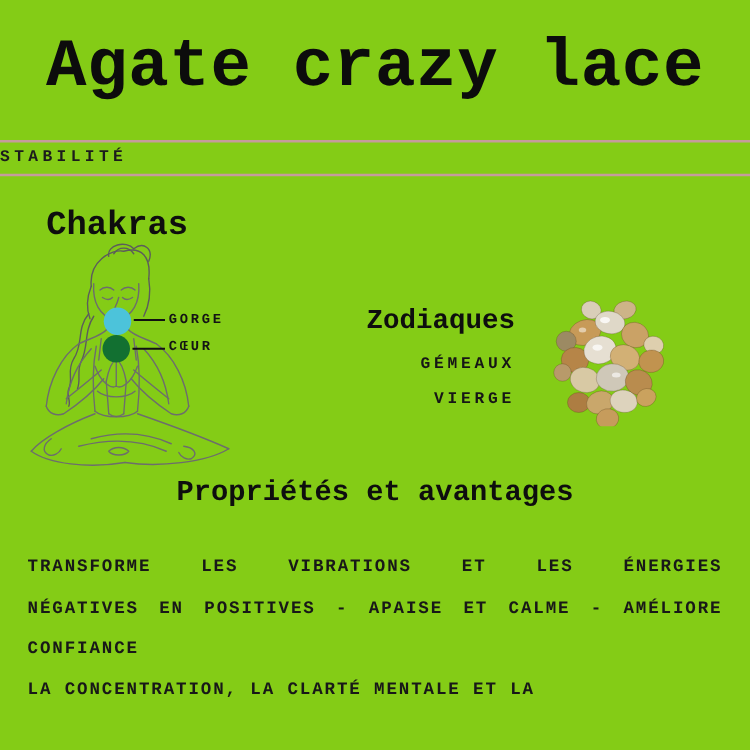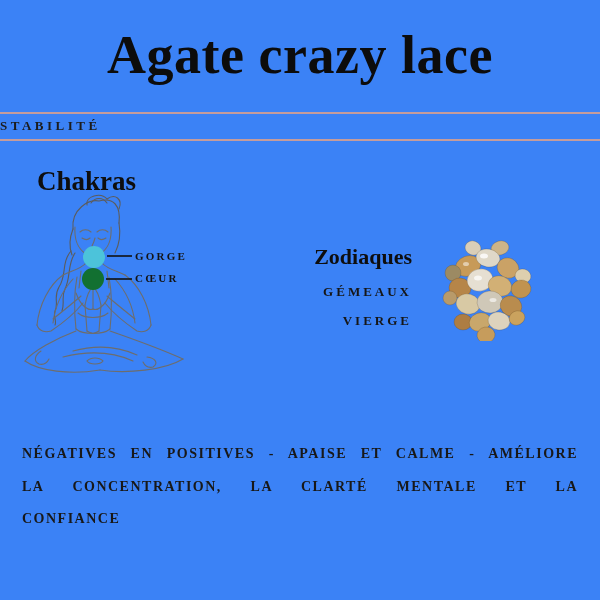--- a/index.html
+++ b/index.html
@@ -1,18 +1,18 @@
 <!DOCTYPE html>
 <html><head>
 <meta charset="utf-8">
 <style>
   html,body{margin:0;padding:0;background:#ffffff;}
   #canvas{
-    position:relative;width:600px;height:600px;background:#3b82f6;overflow:hidden;
-    font-family:Liberation Serif, serif;color:#111;
+    position:relative;width:600px;height:600px;background:#84cc16;overflow:hidden;
+    font-family:Liberation Mono, monospace;color:#111;
   }
   .abs{position:absolute;}
 
   .page-title{
     left:0;right:0;top:24px;text-align:center;
     font-size:54px;font-weight:700;letter-spacing:.5px;color:#0c0c0c;
   }
 
   .rule{left:0;right:0;height:1.6px;background:#c59c9c;}
   .rule-top{top:112px;}
@@ -158,20 +158,22 @@
     <ellipse class="stone" cx="42" cy="86" rx="11" ry="9" fill="#c9a76b" transform="rotate(-20 42 86)"></ellipse>
     <ellipse class="stone" cx="61" cy="85" rx="11" ry="9" fill="#ddd3bd" transform="rotate(10 61 85)"></ellipse>
     <ellipse class="stone" cx="79" cy="82" rx="8" ry="7" fill="#caa25e" transform="rotate(-25 79 82)"></ellipse>
     <ellipse class="stone" cx="48" cy="99" rx="9" ry="8" fill="#c69c5c" transform="rotate(-10 48 99)"></ellipse>
     <ellipse cx="46" cy="20" rx="4" ry="2.5" fill="#ffffff" opacity=".8"></ellipse>
     <ellipse cx="40" cy="42" rx="4" ry="2.5" fill="#ffffff" opacity=".7"></ellipse>
     <ellipse cx="55" cy="64" rx="3.5" ry="2" fill="#ffffff" opacity=".6"></ellipse>
     <ellipse cx="28" cy="28" rx="3" ry="2" fill="#ffffff" opacity=".5"></ellipse>
   </svg>
 
+  <div class="abs props-heading">Propriétés et avantages</div>
 
   <div class="abs props-text">
+    <div class="prop-line">TRANSFORME LES VIBRATIONS ET LES ÉNERGIES</div>
     <div class="prop-line">NÉGATIVES EN POSITIVES - APAISE ET CALME - AMÉLIORE</div>
+    <div class="prop-line">CONFIANCE</div>
     <div class="prop-line">LA CONCENTRATION, LA CLARTÉ MENTALE ET LA</div>
-    <div class="prop-line">CONFIANCE</div>
   </div>
 
 </div>
 
 </body></html>

